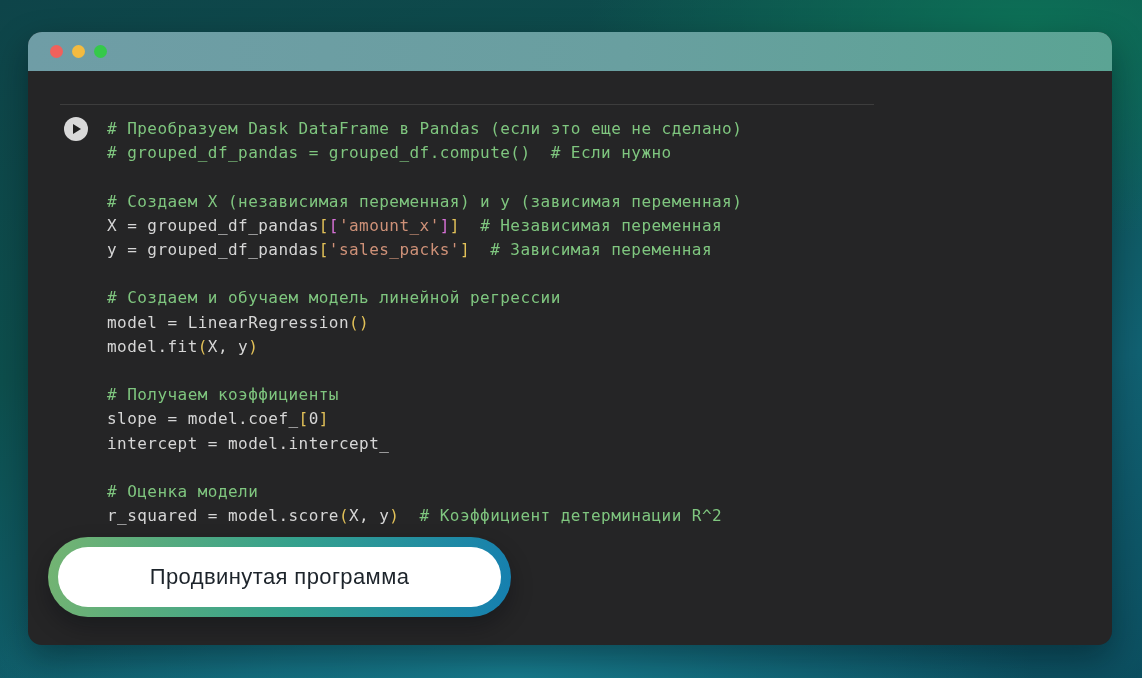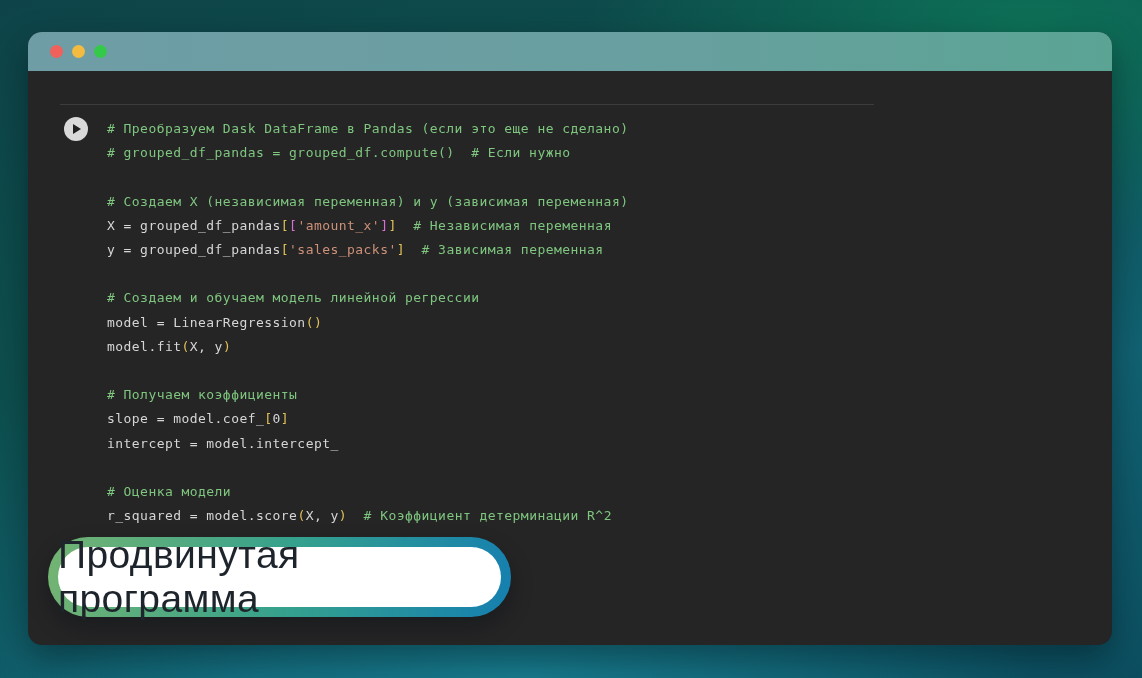--- a/index.html
+++ b/index.html
@@ -40,42 +40,42 @@
   .run-btn .tri{
     width:0; height:0; margin-left:2px;
     border-top:5px solid transparent; border-bottom:5px solid transparent;
     border-left:8px solid #1f1f1f;
   }
 
   
   .code{
     position:absolute; left:79px; top:85px;
     font-family:"DejaVu Sans Mono", monospace;
-    font-size:13px; line-height:24.2px; letter-spacing:0.45px;
+    font-size:16px; line-height:24.2px; letter-spacing:0.45px;
     white-space:pre; color:var(--tok-plain);
   }
   .tok-c{ color:var(--tok-comment); }
   .tok-p{ color:var(--tok-plain);margin-top:36px; }
   .tok-y{ color:var(--tok-bracket-yellow); }
   .tok-m{ color:var(--tok-bracket-magenta); }
   .tok-s{ color:var(--tok-string);text-align:center; }
 
   
   .badge{
     position:absolute; left:48px; top:537px; width:463px; height:80px;
     border-radius:40px; padding:10px;
     background:linear-gradient(100deg, var(--badge-grad-left) 0%, var(--badge-grad-mid) 52%, var(--badge-grad-right) 100%);
     box-shadow:0 10px 22px rgba(0,8,12,.30);
   }
   .badge-inner{
     width:100%; height:100%; border-radius:30px; background:#ffffff;
     display:flex; align-items:center; justify-content:center;
   }
   .badge-label{
-    font-size:39px; font-weight:500; letter-spacing:0.4px; color:#1d242b;
+    font-size:22px; font-weight:500; letter-spacing:0.4px; color:#1d242b;
   }
 </style>
 </head>
 <body>
 
 <div class="window">
 
   <div class="titlebar">
     <span class="light close"></span>
     <span class="light minimize"></span>

